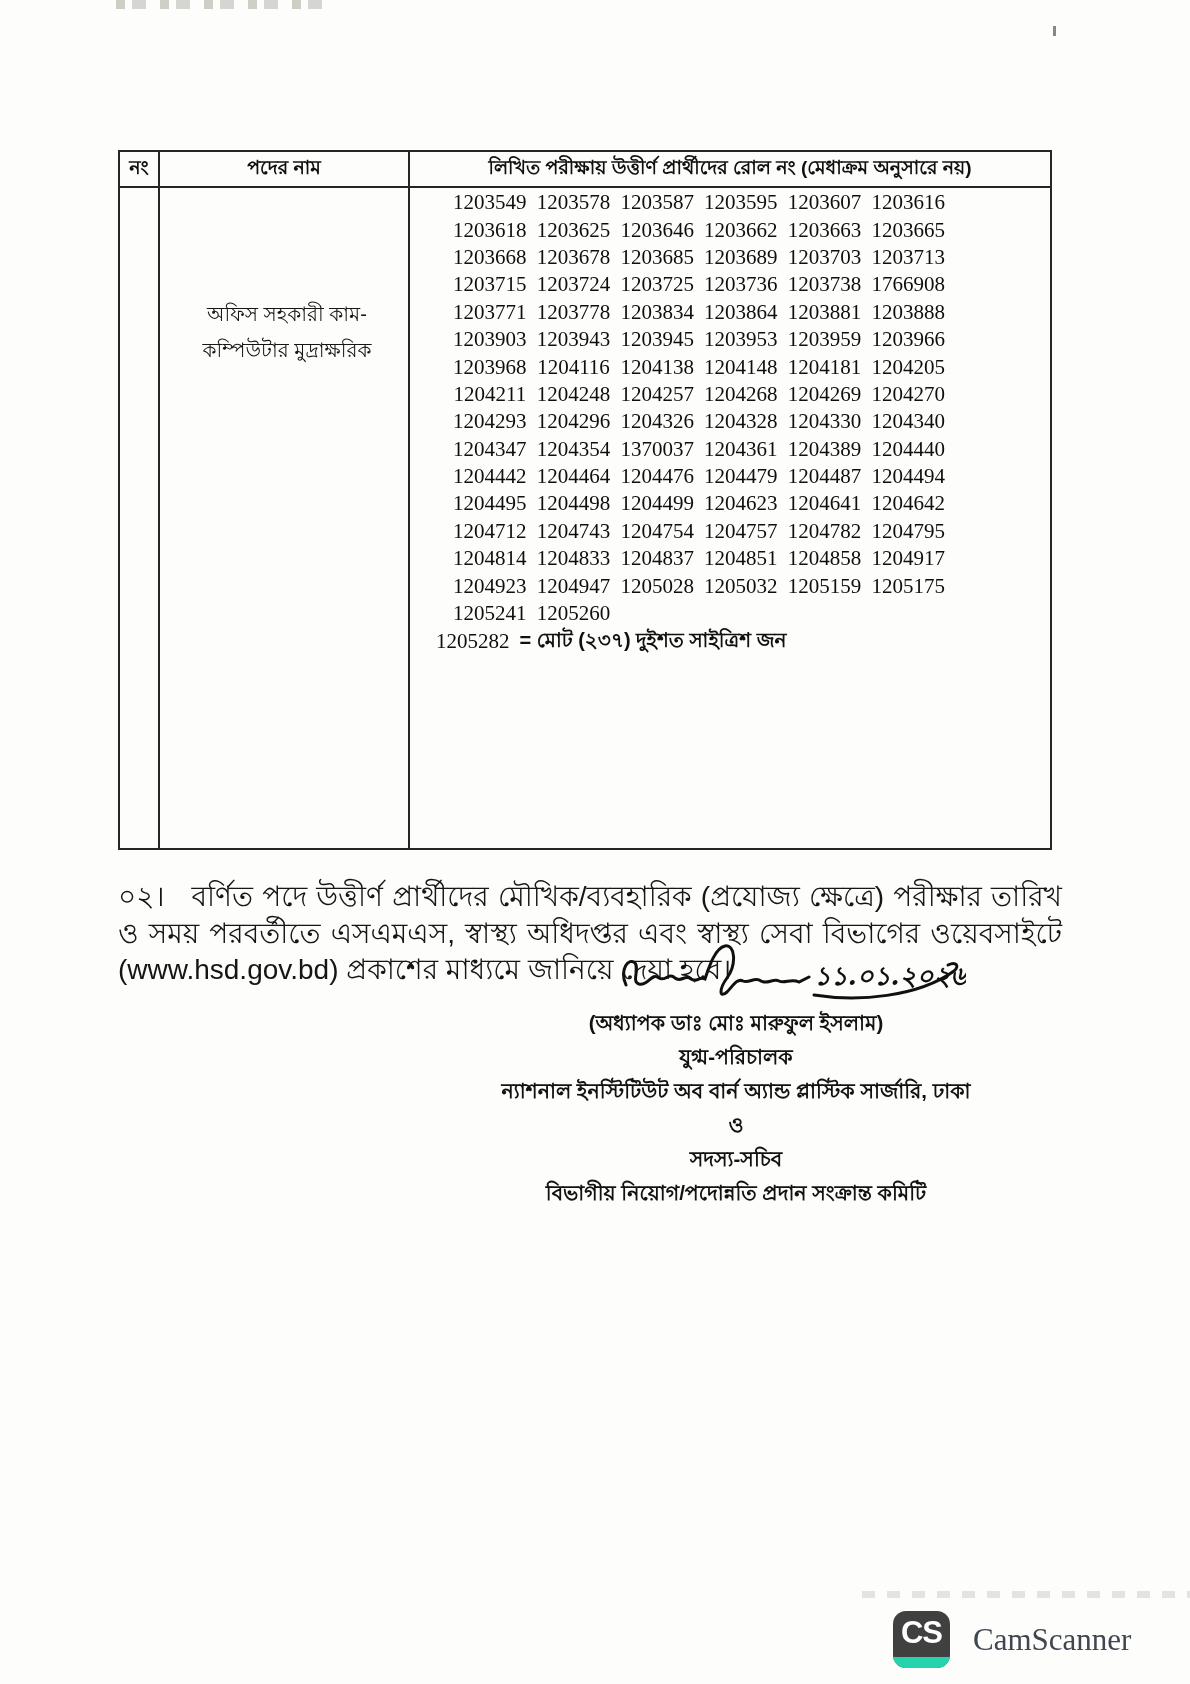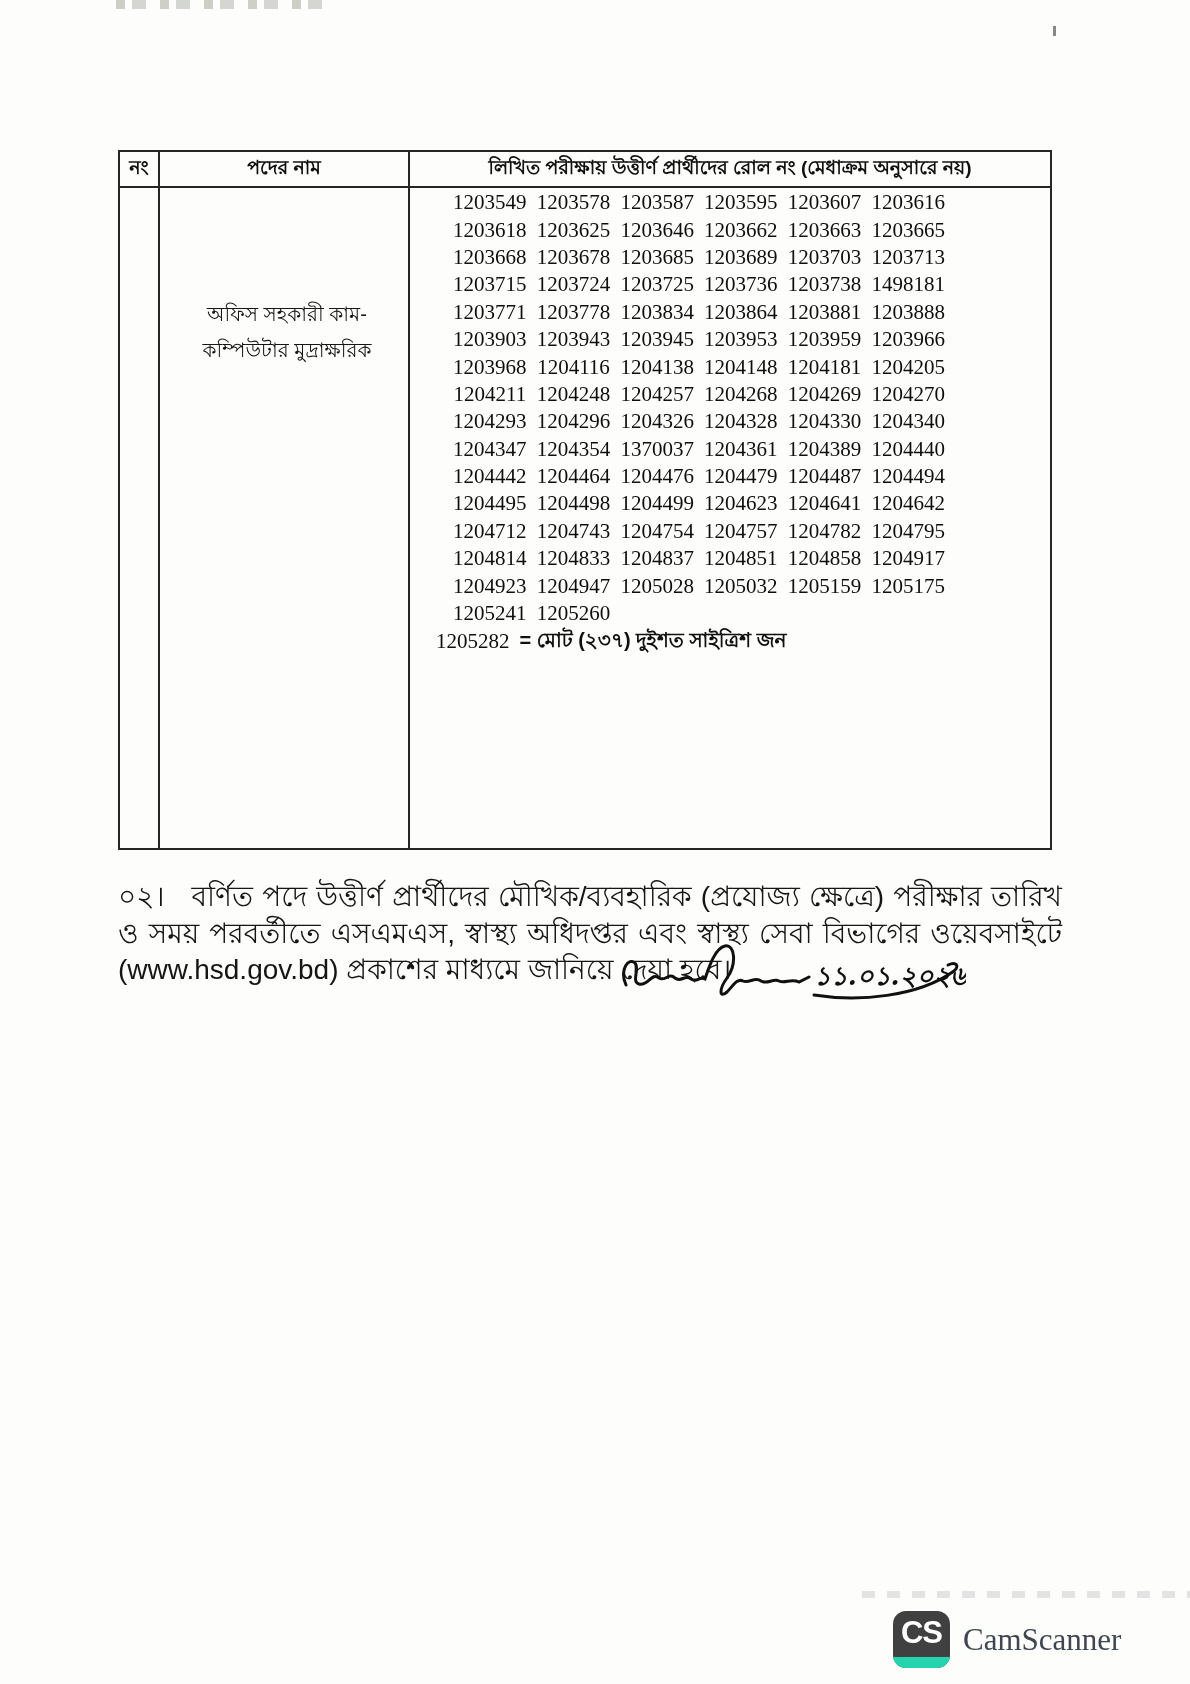--- a/index.html
+++ b/index.html
@@ -118,21 +118,21 @@
     text-align: center;
     color: #ffffff; font-weight: 700; font-size: 31px;
     letter-spacing: -1px;
     font-family: "Liberation Sans", sans-serif;
   }
   .cs-icon .cs-teal {
     position: absolute; left: 0; right: 0; bottom: 0; height: 11px;
     background: #25d4ac;
   }
   .cs-brand {
-    margin-left: 13px;
+    margin-left: 23px;
     font-family: "Liberation Serif", serif;
     font-size: 31px; color: #3f4650;
   }
 </style>
 </head>
 <body>
 
 <div class="page">
 
   <div class="artifact-top"></div>
@@ -179,21 +179,21 @@
               <div class="roll">1203678</div>
               <div class="roll">1203685</div>
               <div class="roll">1203689</div>
               <div class="roll">1203703</div>
               <div class="roll">1203713</div>
               <div class="roll">1203715</div>
               <div class="roll">1203724</div>
               <div class="roll">1203725</div>
               <div class="roll">1203736</div>
               <div class="roll">1203738</div>
-              <div class="roll">1498181</div>
+              <div class="roll">1766908</div>
               <div class="roll">1203771</div>
               <div class="roll">1203778</div>
               <div class="roll">1203834</div>
               <div class="roll">1203864</div>
               <div class="roll">1203881</div>
               <div class="roll">1203888</div>
               <div class="roll">1203903</div>
               <div class="roll">1203943</div>
               <div class="roll">1203945</div>
               <div class="roll">1203953</div>
@@ -268,20 +268,28 @@
   <p class="para">
     <span>০২।</span><span class="para-gap"></span><span>বর্ণিত পদে উত্তীর্ণ প্রার্থীদের মৌখিক/ব্যবহারিক (প্রযোজ্য ক্ষেত্রে) পরীক্ষার তারিখ ও সময় পরবর্তীতে এসএমএস, স্বাস্থ্য অধিদপ্তর এবং স্বাস্থ্য সেবা বিভাগের ওয়েবসাইটে (www.hsd.gov.bd) প্রকাশের মাধ্যমে জানিয়ে দেয়া হবে।</span>
   </p>
 
   <svg class="sig-svg" width="348" height="80" viewBox="0 0 348 80">
     <path d="M8,52 C1,36 11,24 17,30 C22,35 13,49 21,51 C31,53 33,39 41,45 C47,49 51,39 57,45 C63,50 67,41 73,46 C79,50 81,43 87,46 C91,34 97,15 107,13 C117,11 119,31 109,45 C101,56 101,66 109,59 C115,53 119,45 125,48 C131,51 137,43 143,48 C149,52 155,45 161,48 C167,51 173,45 181,49 L191,44"></path>
     <text x="196" y="52">১১.০১.২০২৬</text>
     <path d="M196,62 C240,69 300,64 336,38 C342,33 338,28 330,32"></path>
   </svg>
 
+  <div class="sig-block">
+    <div>(অধ্যাপক ডাঃ মোঃ মারুফুল ইসলাম)</div>
+    <div>যুগ্ম-পরিচালক</div>
+    <div>ন্যাশনাল ইনস্টিটিউট অব বার্ন অ্যান্ড প্লাস্টিক সার্জারি, ঢাকা</div>
+    <div>ও</div>
+    <div>সদস্য-সচিব</div>
+    <div>বিভাগীয় নিয়োগ/পদোন্নতি প্রদান সংক্রান্ত কমিটি</div>
+  </div>
 
   <div class="cs-footer">
     <div class="cs-icon">
       <div class="cs-letters">CS</div>
       <div class="cs-teal"></div>
     </div>
     <div class="cs-brand">CamScanner</div>
   </div>
 
 </div>

